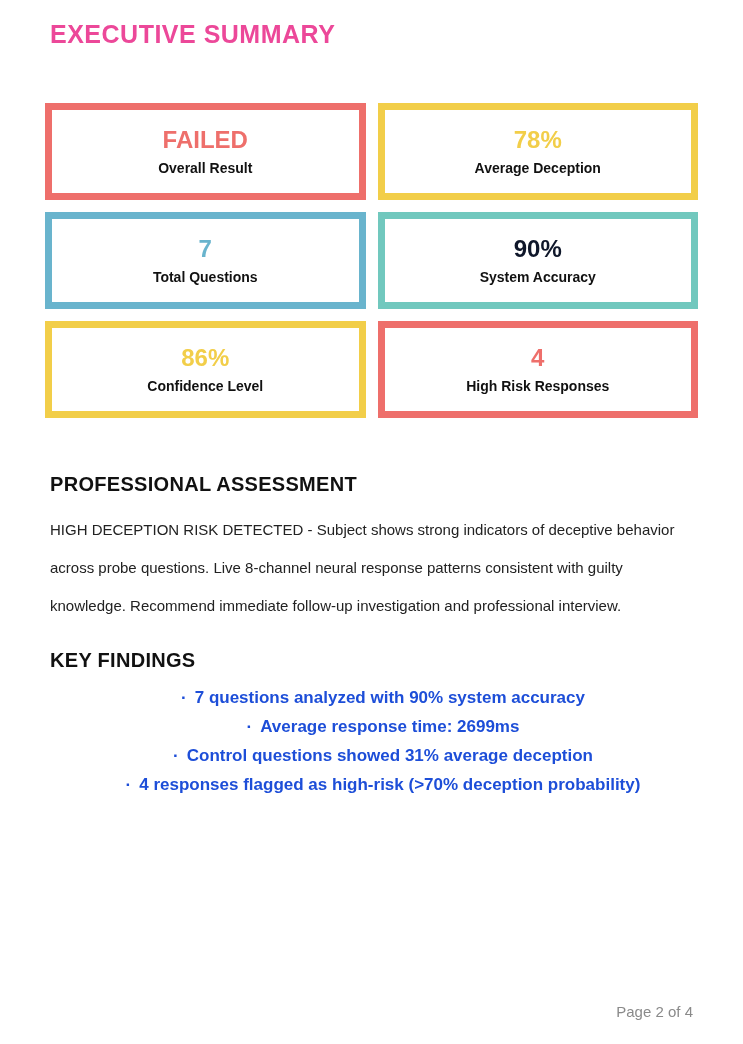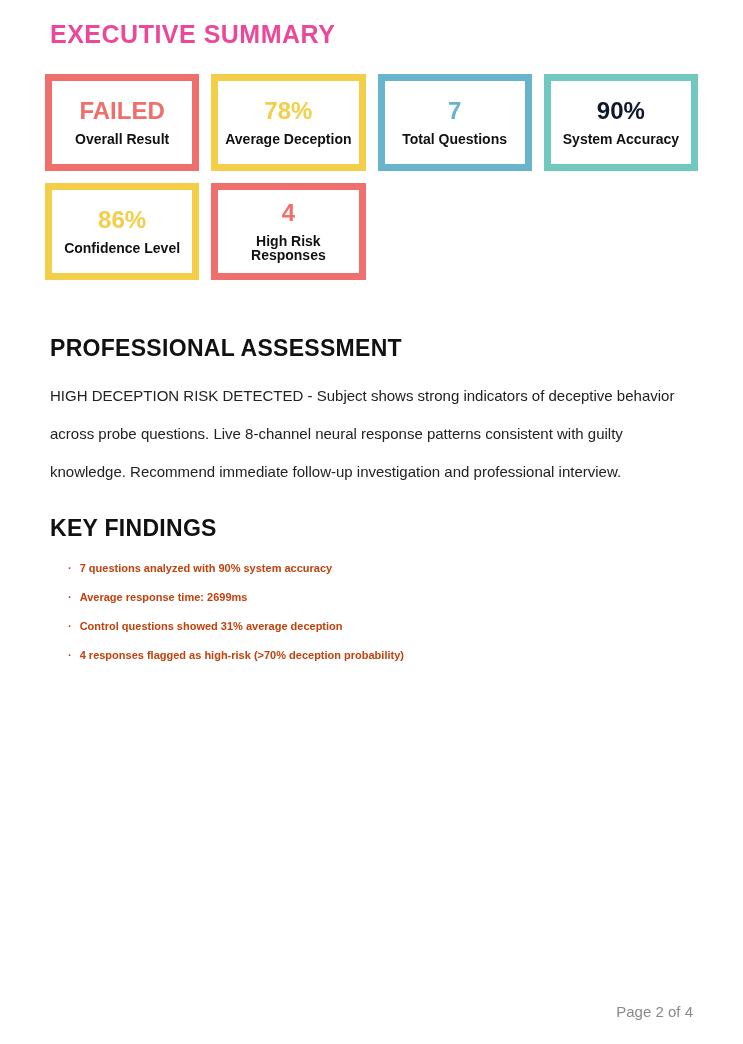--- a/index.html
+++ b/index.html
@@ -13,23 +13,23 @@
     overflow: hidden;
   }
   .report-title {
     margin: 20px 45px 0 50px;
     font-size: 25px;
     font-weight: 700;
     letter-spacing: 0.5px;
     color: #ec4899;
   }
   .cards {
-    margin: 25px 45px 0 45px;
+    margin: 54px 45px 0 45px;
     display: grid;
-    grid-template-columns: repeat(4, 1fr);
+    grid-template-columns: repeat(2, 1fr);
     column-gap: 17px;
     row-gap: 11px;
     gap: 12px;
   }
   .card {
     border: 7px solid #cccccc;
     background: #ffffff;
     box-sizing: border-box;
     height: 97px;
     display: flex;
@@ -45,45 +45,46 @@
     line-height: 1;
   }
   .card-label {
     font-size: 14px;
     font-weight: 700;
     color: #111111;
     line-height: 1;
   }
   .section-heading {
     margin: 0 45px 0 50px;
-    font-size: 23px;
+    font-size: 20px;
     font-weight: 700;
     letter-spacing: 0.3px;
     color: #111111;
   }
   .assessment-heading { margin-top: 55px; }
   .assessment-body {
     margin: 15px 45px 0 50px;
     max-width: 650px;
     font-size: 15px;
     line-height: 38px;
     color: #222222;
   }
   .findings-heading { margin-top: 24px; }
   .findings {
     list-style: none;
     margin: 18px 45px 0 68px;
     padding: 0;
   }
   .findings li {
-    font-size: 11px;
+    font-size: 17px;
     font-weight: 700;
-    color: #c2410c;
+    color: #1d4ed8;
     margin-bottom: 13px;
     line-height: 16px;
+    text-align: center;
   }
   .bullet { margin-right: 8px; font-weight: 700; }
   .page-footer {
     position: absolute;
     top: 1003px;
     right: 50px;
     font-size: 15px;
     color: #8a8a8a;
   }
 </style>

